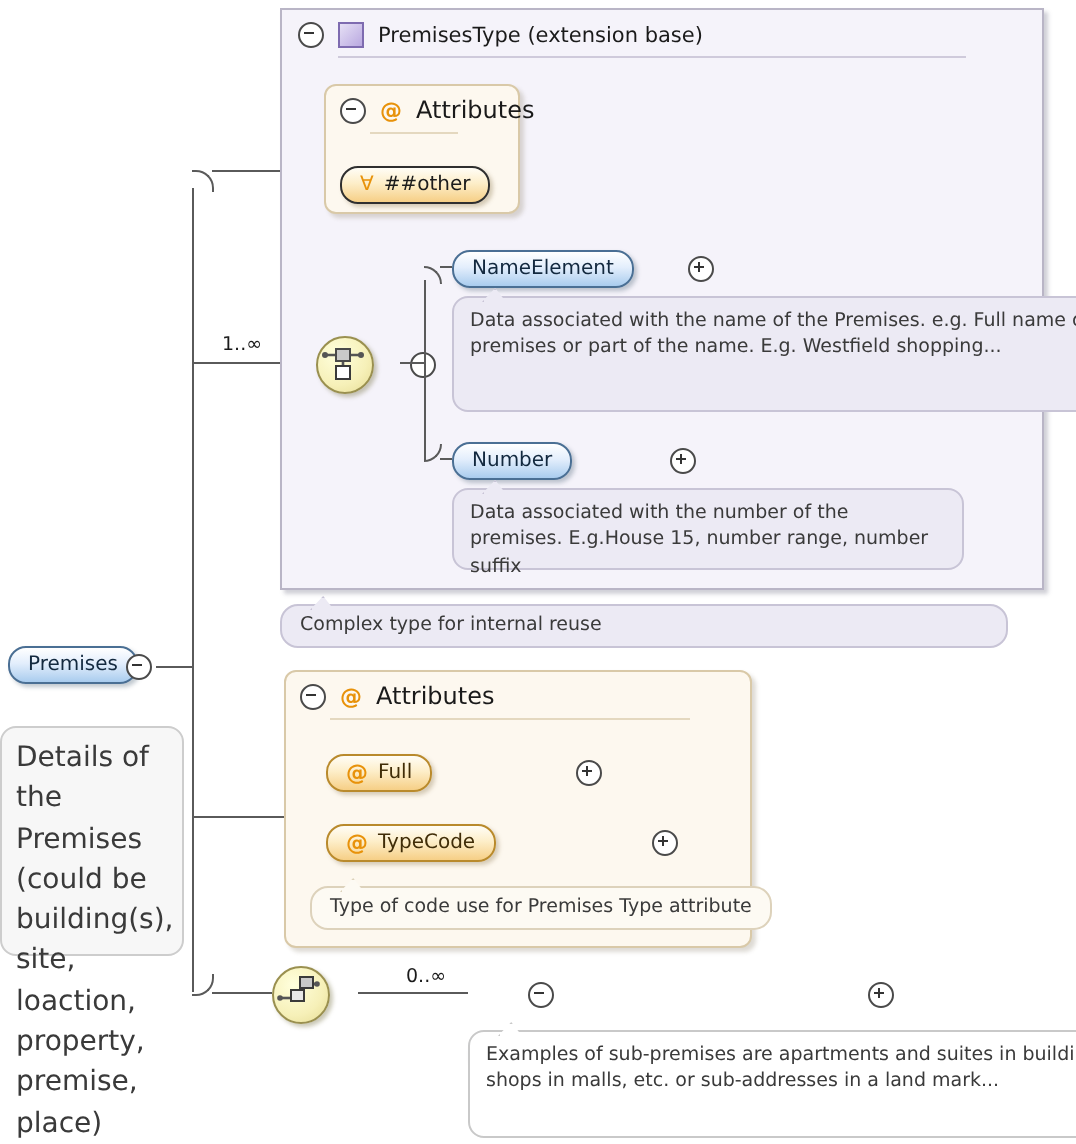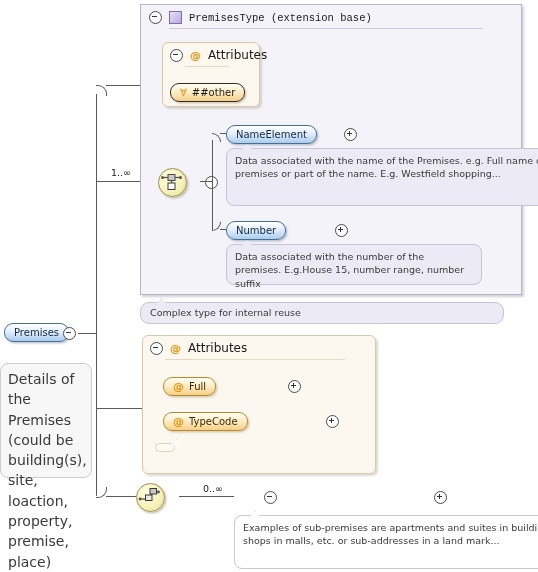--- a/index.html
+++ b/index.html
@@ -34,21 +34,20 @@
   }
   .corner-tr { border-width: 1px 1px 0 0; border-top-right-radius: 9px; border-left: none; border-bottom: none; }
   .corner-br { border-width: 0 1px 1px 0; border-bottom-right-radius: 9px; border-left: none; border-top: none; }
 
   
   .type-box {
     position: absolute;
     background: #f5f3fa;
     border: 1px solid #b9b5c6;
     box-shadow: 2px 2px 2px rgba(120,120,140,0.35);
-    font-family: Liberation Mono, monospace;
   }
   .type-box .hdr {
     display: flex;
     align-items: center;
     gap: 7px;
     padding: 6px 8px 4px 8px;
   }
   .type-box .hdr-rule {
     height: 1px;
     background: #cfcadb;
@@ -345,20 +344,21 @@
 <span class="plus-ico abs" style="left:223px; top:380px;"></span>
 
 <div class="node node-attr" style="left:163px; top:412px;">
   <span class="at-ico">@</span>
   <span>TypeCode</span>
 </div>
 <span class="plus-ico abs" style="left:245px; top:415px;"></span>
 
 <div class="balloon cream pill" style="left:155px; top:443px;">
   <span class="tail" style="left:14px;"></span>
+  <span>Type of code use for Premises Type attribute</span>
 </div>
 
 
 <div class="comp" style="left:136px; top:483px;">
   <svg width="25" height="25" viewBox="0 0 25 25">
     <line x1="3" y1="15" x2="9" y2="15" stroke="#555" stroke-width="1.3"></line>
     <line x1="12" y1="13" x2="17" y2="8" stroke="#555" stroke-width="1.3"></line>
     <line x1="17" y1="8" x2="21" y2="8" stroke="#555" stroke-width="1.3"></line>
     <rect x="13" y="4.5" width="6.5" height="5.5" fill="#c9c9c9" stroke="#3a3a3a" stroke-width="1"></rect>
     <rect x="8.5" y="11" width="6.5" height="5.5" fill="#e8e8e8" stroke="#3a3a3a" stroke-width="1"></rect>

